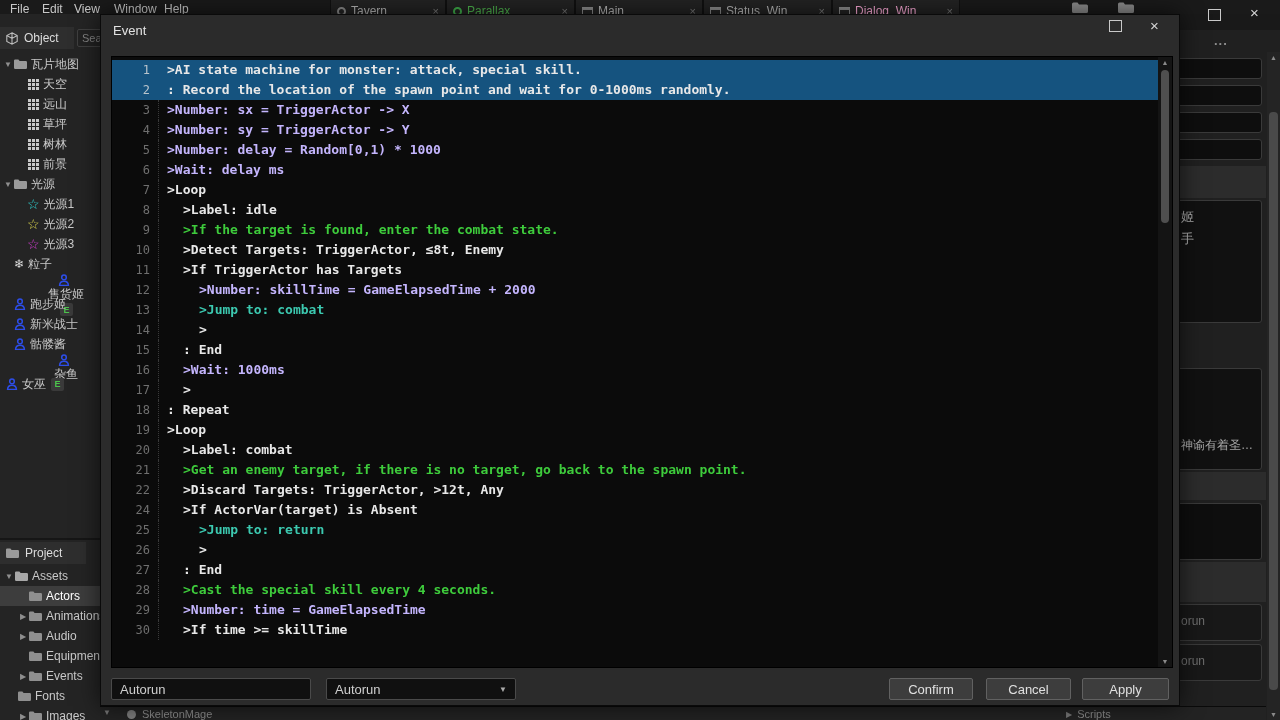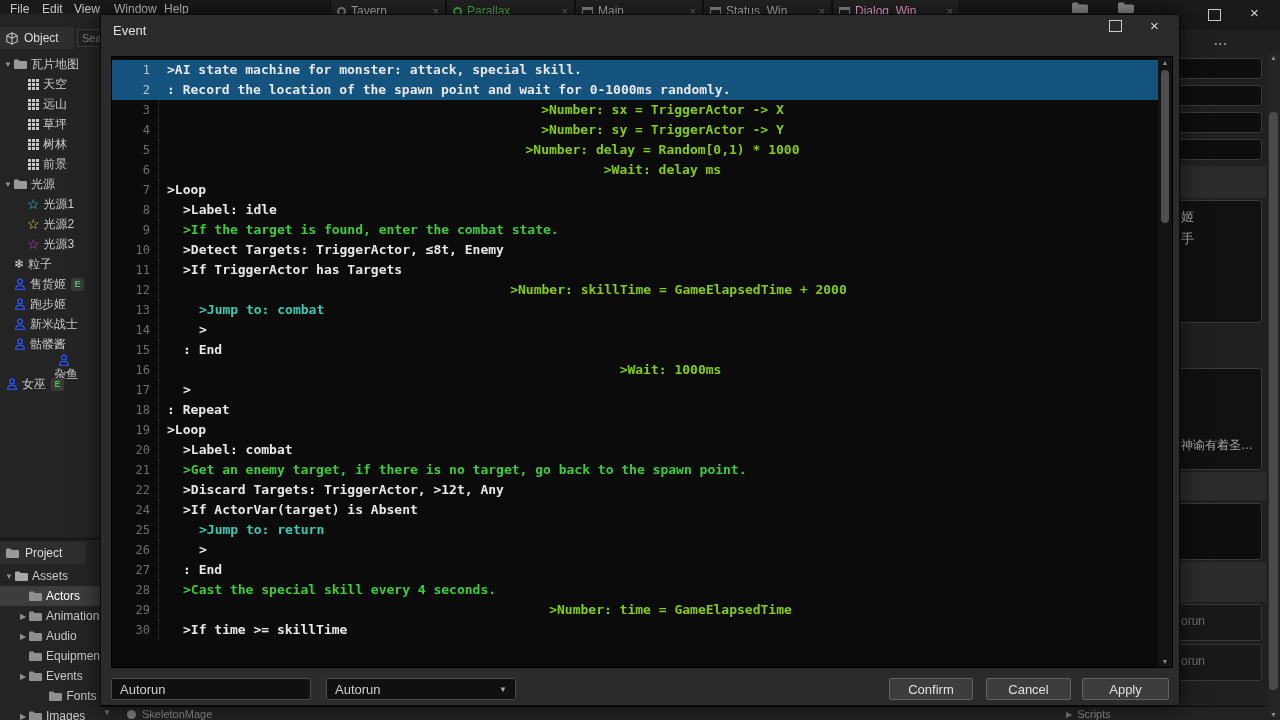--- a/index.html
+++ b/index.html
@@ -62,21 +62,21 @@
           box-sizing:border-box;overflow:hidden;}
   #ed-lines{position:absolute;left:0;top:3px;width:1046px;}
   .ed-row{display:flex;height:20px;align-items:center;}
   .ed-row.sel{background:#15537f;}
   .ln{width:46px;flex:0 0 auto;text-align:right;padding-right:8px;box-sizing:border-box;color:#6f6f6f;
       font-size:12px;font-family:"DejaVu Sans Mono",monospace;}
   .sel .ln{color:#b8c4cc;}
   .code{flex:1;border-left:1px dotted #3a3a3a;font-family:"DejaVu Sans Mono",monospace;font-size:13px;font-weight:700;
         white-space:pre;line-height:20px;}
   .sel .code{border-left-color:transparent;}
-  .c-white{color:#e8e8e8;} .c-red{color:#84cc16;text-align:center;} .c-green{color:#3ecc3c;} .c-cyan{color:#3cc9b0;}
+  .c-white{color:#e8e8e8;} .c-red{color:#c4b5fd;} .c-green{color:#3ecc3c;} .c-cyan{color:#3cc9b0;}
   #ed-scroll{position:absolute;right:0;top:0;width:14px;height:610px;background:#141414;}
   #ed-thumb{position:absolute;left:3px;top:13px;width:8px;height:153px;background:#4f4f4f;border-radius:4px;}
 
   
   .ft-input{position:absolute;top:663px;height:22px;background:#101010;border:1px solid #4a4a4a;border-radius:2px;
             color:#cfcfcf;font-size:13px;padding:0 8px;box-sizing:border-box;font-family:"Liberation Sans",sans-serif;}
   #ft-select{position:absolute;left:225px;top:663px;width:190px;height:22px;background:#101010;border:1px solid #4a4a4a;
              border-radius:2px;color:#cfcfcf;font-size:13px;display:flex;align-items:center;padding:0 8px;box-sizing:border-box;}
   #ft-select .dd{margin-left:auto;font-size:8px;color:#aaa;}
   .btn{position:absolute;top:663px;height:22px;background:#3d3d3d;border:1px solid #616161;border-radius:2px;color:#e0e0e0;
@@ -285,21 +285,21 @@
           <span class="lbl">光源2</span>
         </div>
         <div class="orow" style="top: 220px; padding-left: 27px;">
           <span style="color: rgb(219, 61, 219); font-size: 14px; line-height: 12px;">☆</span>
           <span class="lbl">光源3</span>
         </div>
         <div class="orow" style="top: 240px; padding-left: 14px;">
           <span style="color: rgb(220, 220, 220); font-size: 12px;">❄</span>
           <span class="lbl">粒子</span>
         </div>
-        <div class="orow" style="top: 260px; padding-left: 14px;">
+        <div class="orow" style="top: 260px; padding-left: 14px; flex-direction: column;">
           <span>
             <svg width="12" height="12" viewBox="0 0 12 12">
               <circle cx="6" cy="3.4" r="2.3" fill="none" stroke="#2d4de8" stroke-width="1.5"></circle>
               <path d="M1.6 11.6 Q1.6 7.2 6 7.2 Q10.4 7.2 10.4 11.6 Z" fill="none" stroke="#2d4de8" stroke-width="1.5"></path>
             </svg>
           </span>
           <span class="lbl">售货姬</span>
           <span class="badge-e">E</span>
         </div>
         <div class="orow" style="top: 280px; padding-left: 14px;">
@@ -408,21 +408,21 @@
         </div>
         <div class="prow" style="top: 652px; padding-left: 17px;">
           <span class="tri">▶</span>
           <span>
             <svg width="13" height="10" viewBox="0 0 13 10">
               <path d="M0 1.6 Q0 .4 1.2 .4 L4.4 .4 L5.6 2 L11.8 2 Q13 2 13 3.2 L13 8.8 Q13 10 11.8 10 L1.2 10 Q0 10 0 8.8 Z" fill="#8f8f8f"></path>
             </svg>
           </span>
           <span class="lbl">Events</span>
         </div>
-        <div class="prow" style="top: 672px; padding-left: 17px; justify-content: center;">
+        <div class="prow" style="top: 672px; padding-left: 6px;">
           <span class="tri"></span>
           <span>
             <svg width="13" height="10" viewBox="0 0 13 10">
               <path d="M0 1.6 Q0 .4 1.2 .4 L4.4 .4 L5.6 2 L11.8 2 Q13 2 13 3.2 L13 8.8 Q13 10 11.8 10 L1.2 10 Q0 10 0 8.8 Z" fill="#8f8f8f"></path>
             </svg>
           </span>
           <span class="lbl">Fonts</span>
         </div>
         <div class="prow" style="top: 692px; padding-left: 17px;">
           <span class="tri">▶</span>

